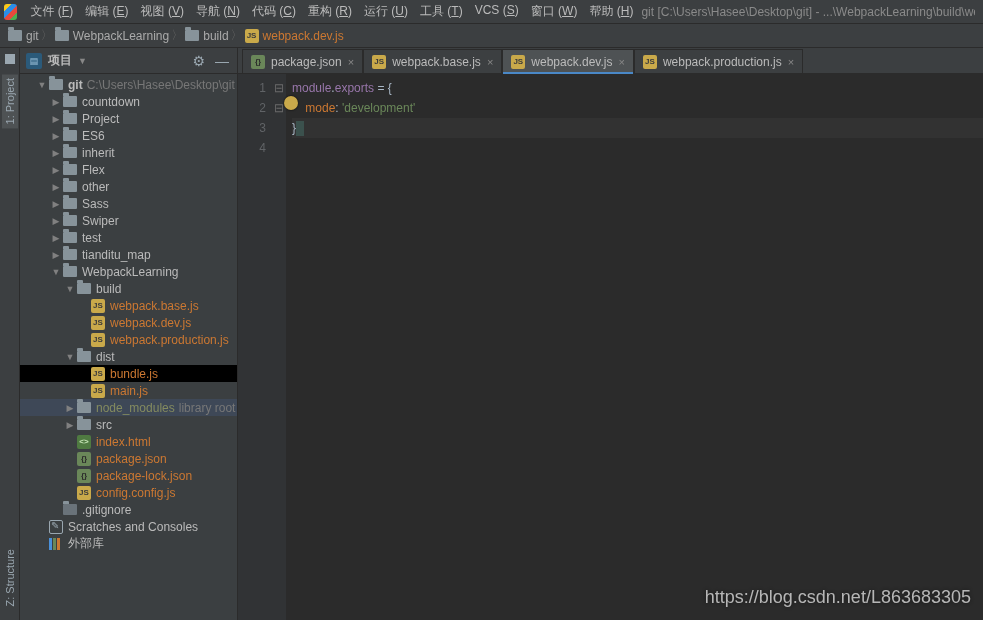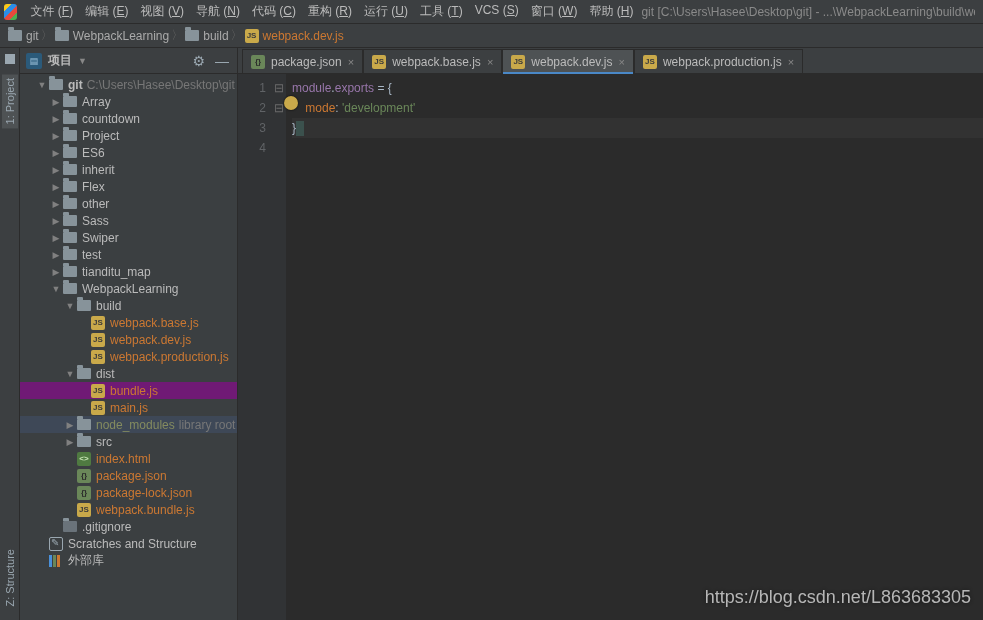--- a/index.html
+++ b/index.html
@@ -39,21 +39,21 @@
   .tool-header { height: 26px; display:flex; align-items:center; padding:0 6px; gap:6px; border-bottom:1px solid #2b2b2b; background:#3c3f41;}
   .tool-header .icon-box{ width:16px;height:16px;background:#2b5a7a;border-radius:2px;display:flex;align-items:center;justify-content:center;color:#a1c6de;font-size:9px;}
   .tool-header .icon-box::after{content:"▤";}
   .tool-header .label{ color:#bbbbbb; font-weight:bold;}
   .tool-header .chev{ color:#888; font-size:9px;}
   .tool-header .spacer{flex:1;}
   .tool-header .gear,.tool-header .min{ color:#9aa7b0; cursor:pointer; font-size:14px; padding:0 2px;}
 
   .tree { flex:1; overflow:auto; padding-top:2px;}
   .tree-row { display:flex; align-items:center; height:17px; padding-left:4px; cursor:pointer; white-space:nowrap;}
-  .tree-row.sel { background:#701a75; }
+  .tree-row.sel { background:#000000; }
   .tree-row.sel2 { background:#4b6eaf33; }
   .tree-row .arrow { width:12px; color:#808080; font-size:9px; text-align:center;}
   .tree-row .arrow.open::before{content:"▼";}
   .tree-row .arrow.closed::before{content:"▶";}
   .tree-row .arrow.none::before{content:"";}
   .tree-row .ico { width:16px; display:flex; justify-content:center; margin-right:4px;}
   .tree-row .name { color:#bbbbbb;}
   .tree-row .name.orange { color:#cc7832;}
   .tree-row .name.muted { color:#848b5f;}
   .tree-row .hint { color:#777777; margin-left:4px;}
@@ -165,27 +165,20 @@
             <div class="folder-ico"></div>
           </div>
           <span class="name" style="font-weight: bold;">git</span>
           <span class="hint">C:\Users\Hasee\Desktop\git</span>
         </div>
         <div class="tree-row pad2">
           <span class="arrow closed"></span>
           <div class="ico">
             <div class="folder-ico"></div>
           </div>
-          <span class="name">Array</span>
-        </div>
-        <div class="tree-row pad2">
-          <span class="arrow closed"></span>
-          <div class="ico">
-            <div class="folder-ico"></div>
-          </div>
           <span class="name">countdown</span>
         </div>
         <div class="tree-row pad2">
           <span class="arrow closed"></span>
           <div class="ico">
             <div class="folder-ico"></div>
           </div>
           <span class="name">Project</span>
         </div>
         <div class="tree-row pad2">
@@ -334,35 +327,35 @@
           <div class="ico">
             <div class="json-ico"></div>
           </div>
           <span class="name orange">package-lock.json</span>
         </div>
         <div class="tree-row pad3">
           <span class="arrow none"></span>
           <div class="ico">
             <div class="js-ico"></div>
           </div>
-          <span class="name orange">webpack.bundle.js</span>
+          <span class="name orange">config.config.js</span>
         </div>
         <div class="tree-row pad2">
           <span class="arrow none"></span>
           <div class="ico">
             <div class="folder-ico" style="background: rgb(106, 115, 122);"></div>
           </div>
           <span class="name">.gitignore</span>
         </div>
         <div class="tree-row pad1">
           <span class="arrow none"></span>
           <div class="ico">
             <div class="scratch-ico"></div>
           </div>
-          <span class="name">Scratches and Structure</span>
+          <span class="name">Scratches and Consoles</span>
         </div>
         <div class="tree-row pad1">
           <span class="arrow none"></span>
           <div class="ico">
             <div class="lib-ico">
               <span></span>
               <span></span>
               <span></span>
             </div>
           </div>

